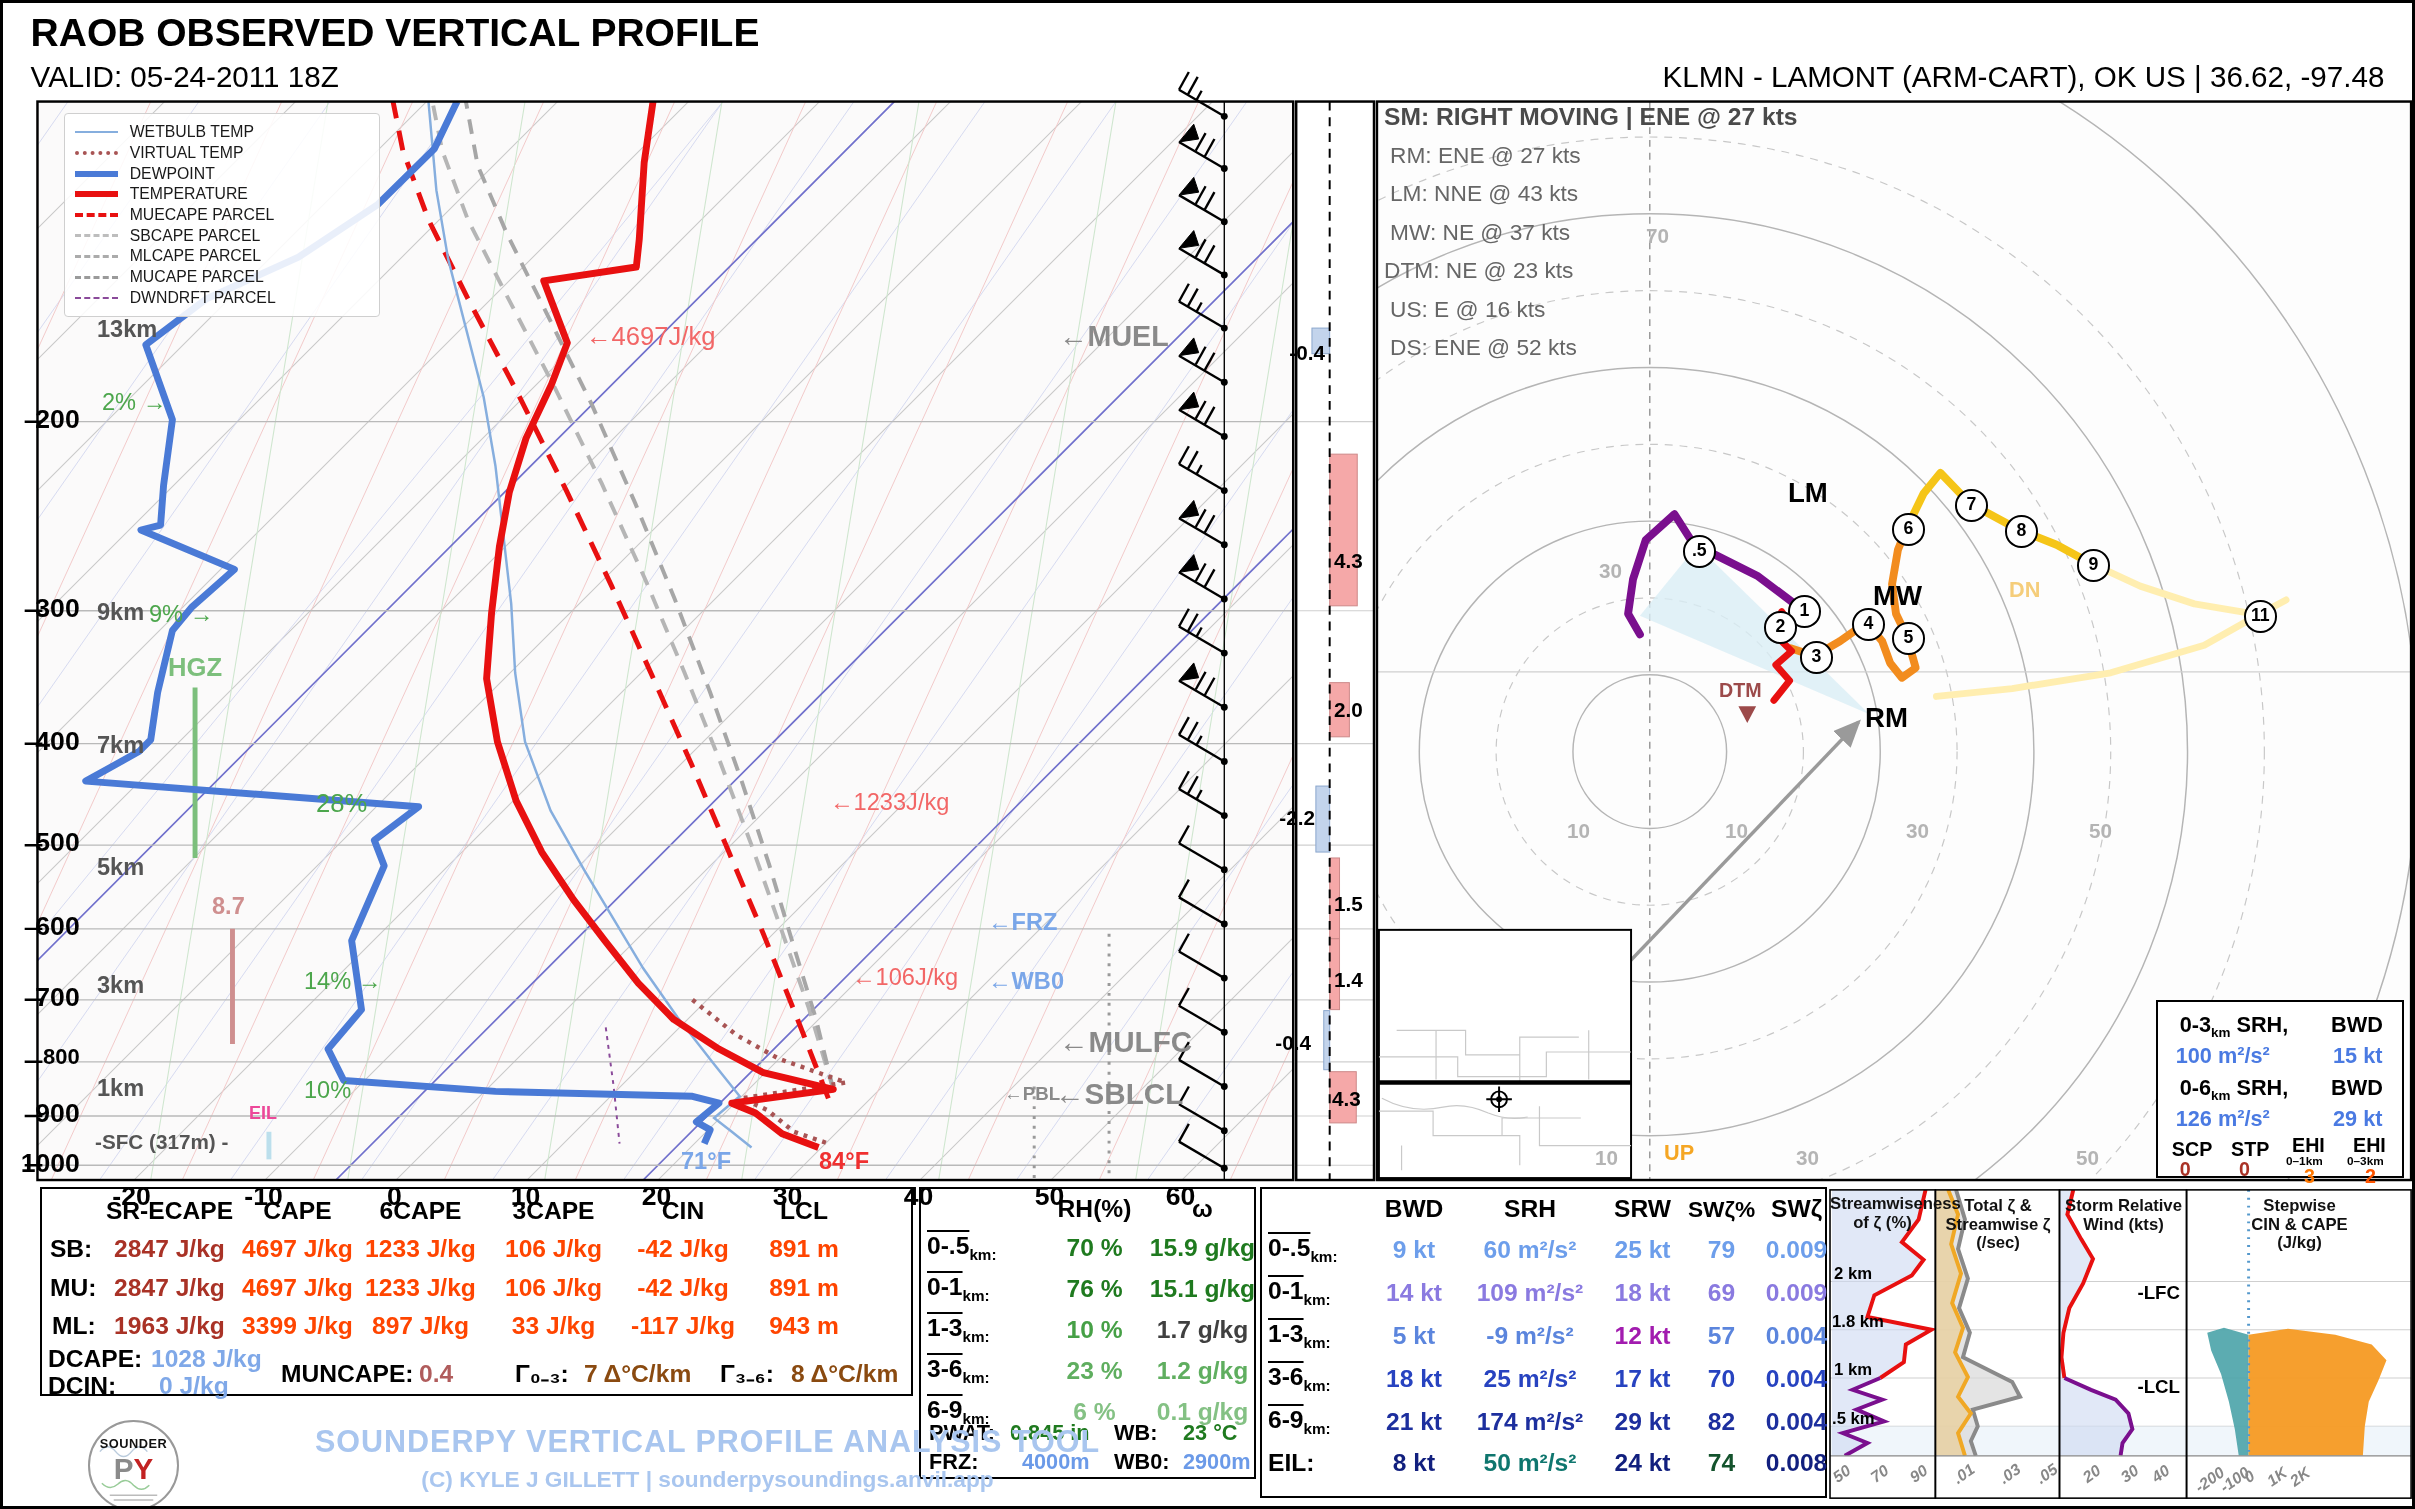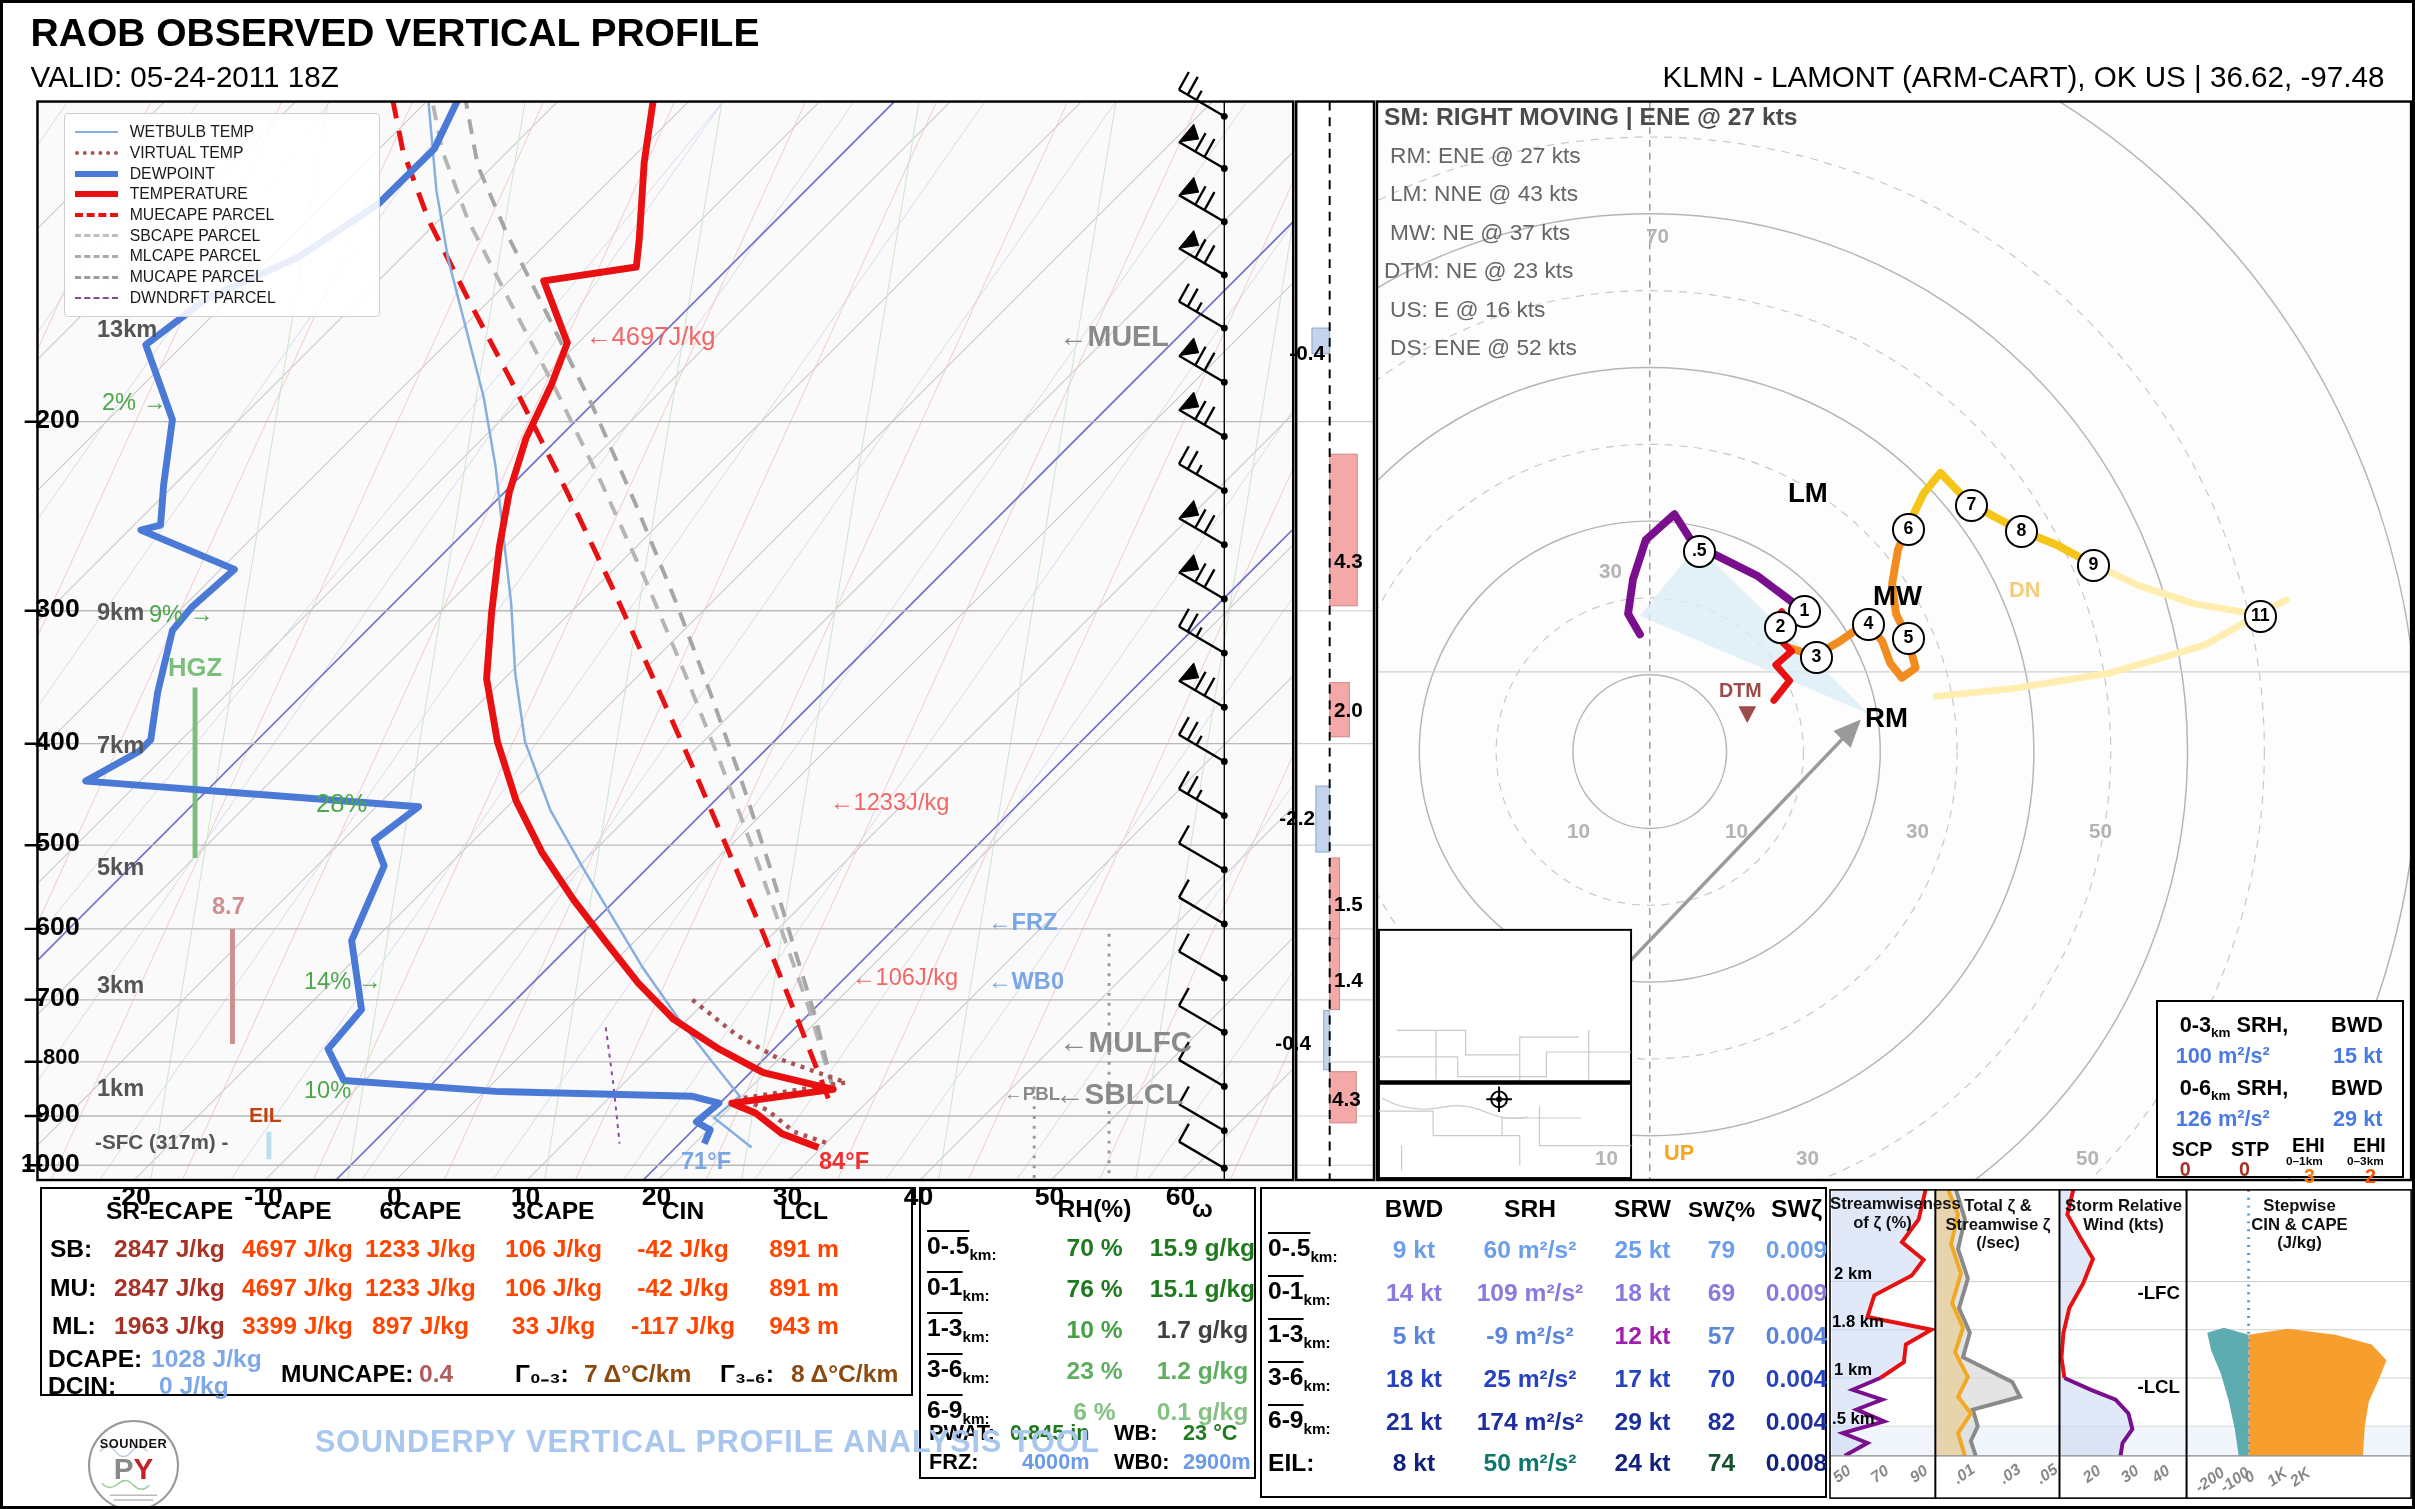--- a/index.html
+++ b/index.html
@@ -304,21 +304,21 @@
   <div class="t b ctr" style="left:1017px;top:1180px;width:59px;font-size:26.6px;z-index:5">50</div>
   <div class="t b ctr" style="left:1148px;top:1180px;width:59px;font-size:26.6px;z-index:5">60</div>
 
   <div class="t" style="left:99px;top:388px;font-size:23.6px;color:#4ca64c;z-index:4">2% →</div>
   <div class="t" style="left:146px;top:600px;font-size:23.6px;color:#4ca64c;z-index:4">9% →</div>
   <div class="t" style="left:313px;top:788px;font-size:25.6px;color:#4ca64c;z-index:4">28%</div>
   <div class="t" style="left:301px;top:967px;font-size:23.6px;color:#4ca64c;z-index:4">14% →</div>
   <div class="t" style="left:301px;top:1076px;font-size:23.6px;color:#4ca64c;z-index:4">10%</div>
   <div class="t b" style="left:165px;top:652px;font-size:25.6px;color:#7cbf7c;z-index:4">HGZ</div>
   <div class="t b" style="left:209px;top:892px;font-size:23.6px;color:#cf8f8f;z-index:4">8.7</div>
-  <div class="t b" style="left:246px;top:1101px;font-size:21px;color:#c2410c;z-index:4">EIL</div>
+  <div class="t b" style="left:246px;top:1101px;font-size:18px;color:#ec4899;z-index:4">EIL</div>
   <div class="t b" style="left:1056px;top:319px;font-size:28.6px;color:#8a8a8a;z-index:4">←MUEL</div>
   <div class="t" style="left:583px;top:321px;font-size:25.6px;color:#f26666;z-index:4">←4697J/kg</div>
   <div class="t" style="left:827px;top:788px;font-size:23.6px;color:#f26666;z-index:4">←1233J/kg</div>
   <div class="t b" style="left:985px;top:908px;font-size:23.6px;color:#7aa6e8;z-index:4">←FRZ</div>
   <div class="t" style="left:849px;top:963px;font-size:23.6px;color:#f26666;z-index:4">←106J/kg</div>
   <div class="t b" style="left:985px;top:967px;font-size:23.6px;color:#7aa6e8;z-index:4">←WB0</div>
   <div class="t b" style="left:1056px;top:1024px;font-size:29.6px;color:#8a8a8a;z-index:4">←MULFC</div>
   <div class="t b" style="left:1001px;top:1082px;font-size:18.7px;color:#8a8a8a;z-index:4">←PBL</div>
   <div class="t b" style="left:1052px;top:1076px;font-size:29.6px;color:#8a8a8a;z-index:4">←SBLCL</div>
   <div class="t b" style="left:678px;top:1147px;font-size:23.6px;color:#7aa6e8;z-index:4">71°F</div>
@@ -545,15 +545,16 @@
   <div style="position:absolute;left:85px;top:1417px;width:87px;height:87px;border:2px solid #999;border-radius:50%;background:#fff;text-align:center;z-index:6;overflow:hidden">
     <svg width="87" height="87" style="position:absolute;left:0;top:0" viewBox="0 0 88 88">
         <path d="M10,30 q8,-10 16,0 q8,10 16,0 q8,-10 16,0" stroke="#bcd" stroke-width="1.5" fill="none"></path>
         <path d="M12,62 q8,8 16,1 q8,-8 16,1 q8,8 16,0" stroke="#9c9" stroke-width="1.5" fill="none"></path>
         <path d="M20,74 h48 M24,79 h40" stroke="#bbb" stroke-width="1.5"></path>
       </svg>
     <span class="t b" style="position:relative;display:inline-block;margin-top:15.8px;font-size:12.8px;letter-spacing:0.5px;color:#111">SOUNDER</span><br>
     <span class="b" style="font-size:29.6px;color:#8a8a8a;position:relative">P</span><span class="b" style="font-size:29.6px;color:#c22222;position:relative">Y</span>
   </div>
   <div class="t b ctr" style="left:207px;top:1423px;width:995px;font-size:30.5px;letter-spacing:1px;color:#a9c6ef;z-index:6">SOUNDERPY VERTICAL PROFILE ANALYSIS TOOL</div>
+  <div class="t b ctr" style="left:207px;top:1465px;width:995px;font-size:22.7px;color:#a9c6ef;z-index:6">(C) KYLE J GILLETT | sounderpysoundings.anvil.app</div>
 
 </div>
 
 
 </body></html>

